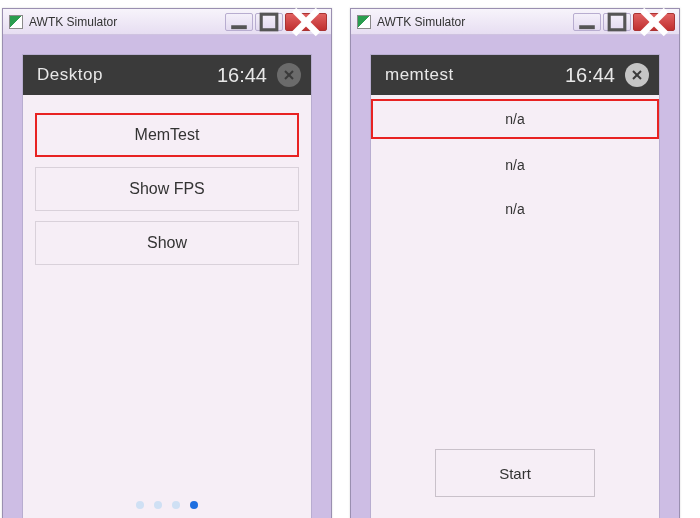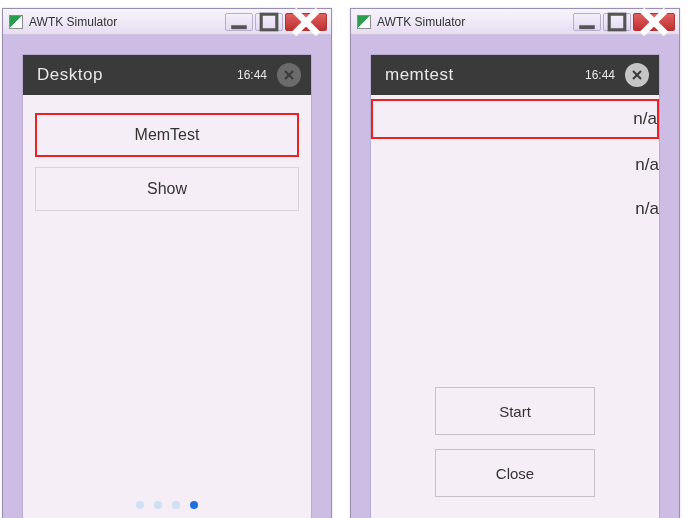--- a/index.html
+++ b/index.html
@@ -77,21 +77,21 @@
       height: 40px;
       background: #3a3a3a;
       color: #e8e8e8;
       display: flex;
       align-items: center;
       padding: 0 10px 0 14px;
       font-size: 17px;
       font-weight: 300;
     }
     .app-title { flex: 1; letter-spacing: 0.5px; }
-    .app-time { font-size: 12px; margin-right: 10px; }
+    .app-time { font-size: 20px; margin-right: 10px; }
     .close-circle {
       width: 24px; height: 24px;
       border-radius: 50%;
       background: #6b6b6b;
       display: flex;
       align-items: center;
       justify-content: center;
     }
     .close-circle.light { background: #c5c5c5; }
     .close-circle svg { width: 12px; height: 12px; }
@@ -128,22 +128,22 @@
       background: #cfe0f4;
     }
     .dot.active { background: #1f6fe0; }
     .rows {
       padding: 4px 0 0 0;
     }
     .value-row {
       height: 40px;
       display: flex;
       align-items: center;
-      justify-content: flex-end;
-      font-size: 17px;
+      justify-content: center;
+      font-size: 14px;
       color: #333;
       margin-bottom: 4px;
     }
     .value-row.highlighted {
       border: 2px solid #e82222;
       margin: 0 0 6px 0;
     }
     .bottom-btns {
       position: absolute;
       bottom: 22px;
@@ -203,20 +203,23 @@
               <line x1="2" y1="2" x2="10" y2="10" stroke="#3a3a3a" stroke-width="2"></line>
               <line x1="10" y1="2" x2="2" y2="10" stroke="#3a3a3a" stroke-width="2"></line>
             </svg>
         </div>
       </div>
       <div class="content">
         <div class="menu-btn highlighted">
           <span>MemTest</span>
         </div>
         <div class="menu-btn">
+          <span>Show FPS</span>
+        </div>
+        <div class="menu-btn">
           <span>Show</span>
         </div>
       </div>
       <div class="pager">
         <div class="dot"></div>
         <div class="dot"></div>
         <div class="dot"></div>
         <div class="dot active"></div>
       </div>
     </div>
@@ -264,20 +267,17 @@
           <span>n/a</span>
         </div>
         <div class="value-row">
           <span>n/a</span>
         </div>
       </div>
       <div class="bottom-btns">
         <div class="action-btn">
           <span>Start</span>
         </div>
-        <div class="action-btn">
-          <span>Close</span>
-        </div>
       </div>
     </div>
   </div>
 
 </div>
 
 </body></html>

